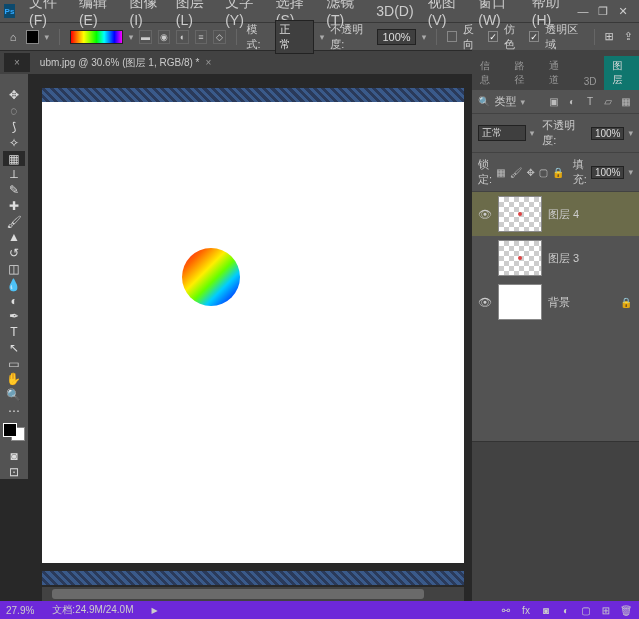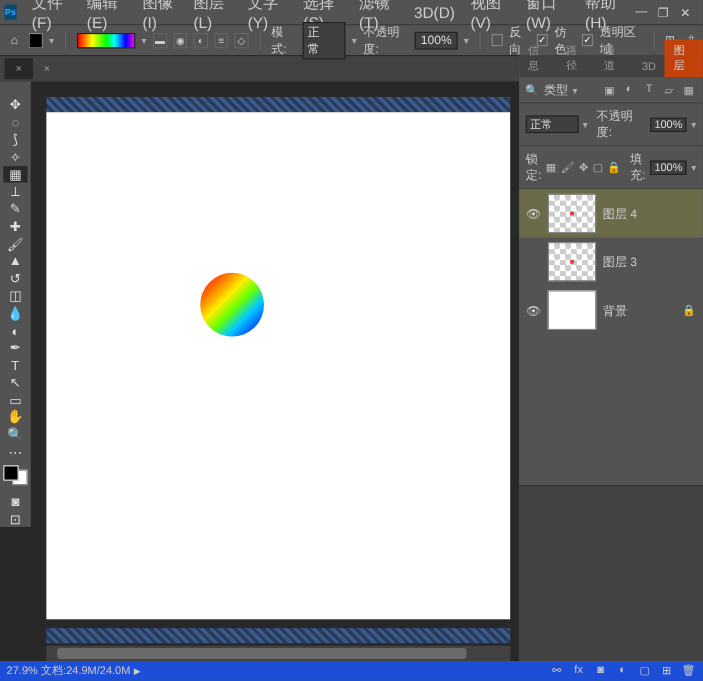--- a/index.html
+++ b/index.html
@@ -34,37 +34,37 @@
 .fgbg .fg { position: absolute; top: 0; left: 0; width: 14px; height: 14px; background: #000; border: 1px solid #fff; z-index: 2; }
 .fgbg .bg { position: absolute; bottom: 0; right: 0; width: 14px; height: 14px; background: #fff; border: 1px solid #888; }
 .canvas-wrap { position: absolute; top: 14px; left: 42px; right: 8px; bottom: 16px; overflow: hidden; }
 .artboard-border { position: absolute; top: 0; left: 0; right: 0; height: 14px; background: repeating-linear-gradient(45deg, #3a5a8a 0, #3a5a8a 3px, #2a3a5a 3px, #2a3a5a 6px); }
 .artboard-border.bot { top: auto; bottom: 0; }
 .canvas { position: absolute; top: 14px; left: 0; right: 0; bottom: 22px; background: #fff; }
 .circle { position: absolute; top: 146px; left: 140px; width: 58px; height: 58px; border-radius: 50%; background: linear-gradient(135deg, #ff0033 0%, #ff6600 20%, #ffee00 40%, #66ff00 55%, #00ccff 70%, #0033ff 90%); }
 .scroll-h { position: absolute; bottom: 0; left: 42px; right: 8px; height: 14px; background: #424242; }
 .scroll-h .thumb { position: absolute; left: 10px; right: 40px; top: 2px; bottom: 2px; background: #6a6a6a; border-radius: 3px; }
 .right { position: absolute; top: 50px; right: 0; width: 167px; bottom: 18px; background: #535353; display: flex; flex-direction: column; }
-.panel-tabs { height: 20px; display: flex; align-items: flex-end; background: #424242; }
+.panel-tabs { height: 40px; display: flex; align-items: flex-end; background: #424242; }
 .panel-tabs .pt { padding: 3px 8px; font-size: 10px; color: #999; }
-.panel-tabs .pt.active { background: #c2410c; color: #ddd; }
+.panel-tabs .pt.active { background: #0f766e; color: #ddd; }
 .panel-row { display: flex; align-items: center; padding: 4px 6px; gap: 4px; border-bottom: 1px solid #424242; }
 .panel-row .mini { width: 14px; height: 12px; display: flex; align-items: center; justify-content: center; font-size: 10px; color: #bbb; }
 .panel-row .field2 { background: #3f3f3f; border: 1px solid #222; padding: 0 3px; font-size: 10px; color: #ddd; }
 .layers { flex: 1; background: #535353; overflow: auto; }
 .layer { display: flex; align-items: center; padding: 2px 6px; gap: 6px; height: 44px; }
 .layer.sel { background: #6b6b4a; }
 .layer .eye { width: 14px; font-size: 11px; }
 .layer .thumb { width: 44px; height: 36px; background: repeating-conic-gradient(#ccc 0 25%, #fff 0 50%) 0 0/10px 10px; border: 1px solid #888; position: relative; }
 .layer .thumb.white { background: #fff; }
 .layer .thumb .dot { position: absolute; top: 50%; left: 50%; width: 4px; height: 4px; border-radius: 50%; background: #d44; transform: translate(-50%,-50%); }
 .layer .name { font-size: 11px; }
 .layer .lock { margin-left: auto; font-size: 10px; }
 .right-history { flex: 0 0 160px; background: #424242; border-top: 1px solid #333; }
-.status { position: absolute; bottom: 0; left: 0; right: 0; height: 18px; background: #1d4ed8; display: flex; align-items: center; padding: 0 6px; font-size: 10px; gap: 3px; }
+.status { position: absolute; bottom: 0; left: 0; right: 0; height: 18px; background: #6d28d9; display: flex; align-items: center; padding: 0 6px; font-size: 10px; gap: 18px; }
 .status .rbtns { margin-left: auto; display: flex; gap: 6px; }
 .status .rbtns span { width: 14px; text-align: center; }
 .vgap { width: 1px; height: 16px; background: #666; margin: 0 4px; }
 </style>
 </head>
 <body>
 
 <div class="menubar">
   <div class="logo">Ps</div>
   <div class="menu-item">文件(F)</div>
@@ -114,20 +114,21 @@
   <div class="vgap"></div>
   <span>⊞</span>
   <span style="margin-left:4px">⇪</span>
 </div>
 
 <div class="tabbar">
   <div class="tab active">
     <span class="close">×</span>
   </div>
   <div class="tab">
+    <span>ubm.jpg @ 30.6% (图层 1, RGB/8) *</span>
     <span class="close">×</span>
   </div>
 </div>
 
 <div class="toolbar">
   <div class="tool">✥</div>
   <div class="tool">◌</div>
   <div class="tool">⟆</div>
   <div class="tool">✧</div>
   <div class="tool selected">▦</div>

